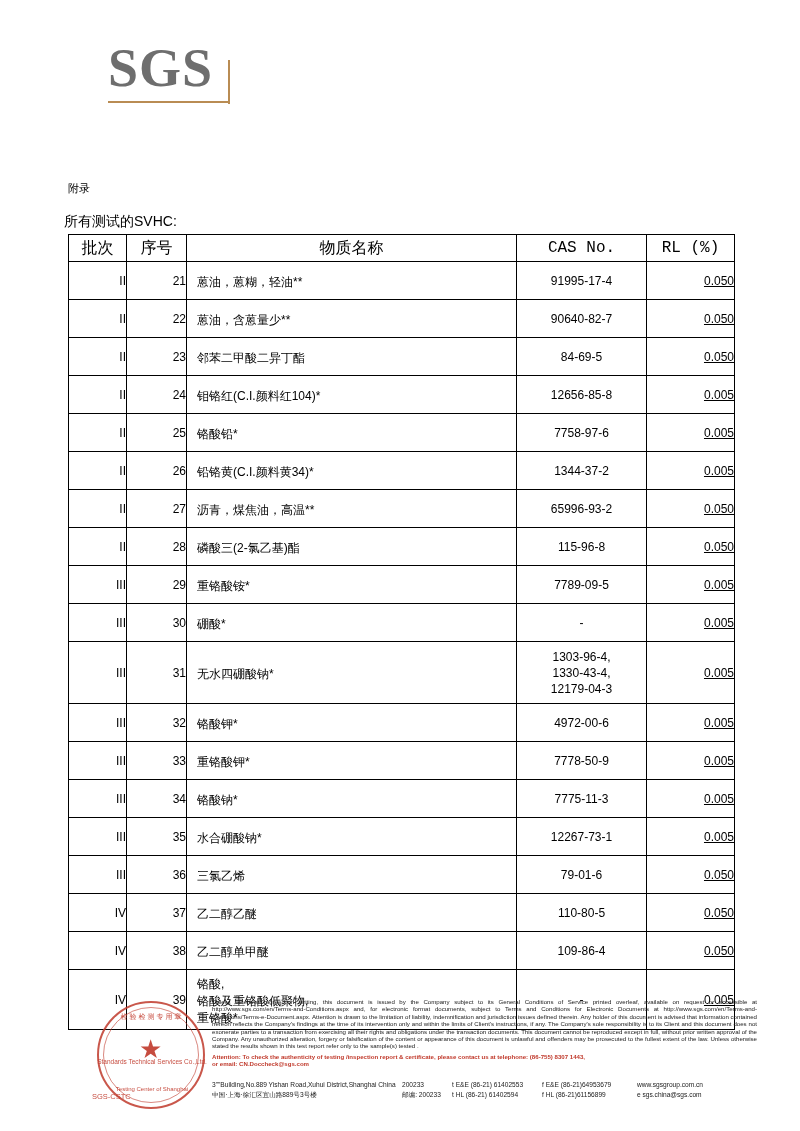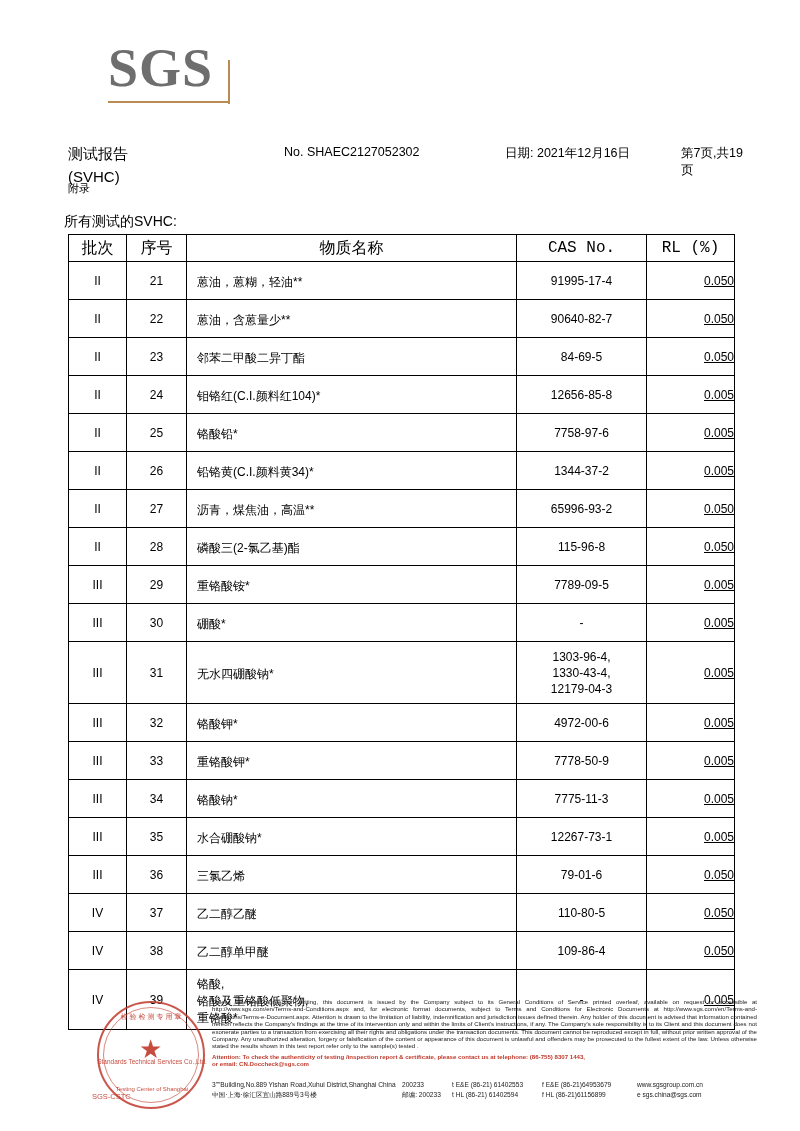--- a/index.html
+++ b/index.html
@@ -123,21 +123,21 @@
     height: 26px;
     font-size: 16px;
     font-family: Liberation Mono, monospace;
   }
   .col-batch { width: 58px; }
   .col-no    { width: 60px; }
   .col-name  { width: 330px; }
   .col-cas   { width: 130px; }
   .col-rl    { width: 88px; }
 
-  td.c-batch, td.c-no { text-align: center; margin-left: 9px; }
+  td.c-batch, td.c-no { text-align: right; margin-left: 9px; }
   td.c-name {
     text-align: left;
     padding: 6px 0 2px 10px;
     line-height: 17px;
   }
   td.c-cas {
     text-align: center;
     line-height: 16px;
     padding: 4px 2px;
   }
@@ -287,29 +287,20 @@
 <body>
 
 <div class="page">
 
   <div class="logo-block">
     <div class="logo-text">SGS</div>
     <div class="logo-rule"></div>
     <div class="logo-tick"></div>
   </div>
 
-  <div class="title-row">
-    <div class="doc-title">
-      <div>测试报告</div>
-      <div>(SVHC)</div>
-    </div>
-    <div class="doc-no">No. SHAEC2127052302</div>
-    <div class="doc-date">日期: 2021年12月16日</div>
-    <div class="doc-page">第7页,共19页</div>
-  </div>
 
   <div class="appendix">附录</div>
   <div class="subtitle">所有测试的SVHC:</div>
 
   <table class="svhc-table">
     <colgroup>
       <col class="col-batch">
         <col class="col-no">
         <col class="col-name">
         <col class="col-cas">

